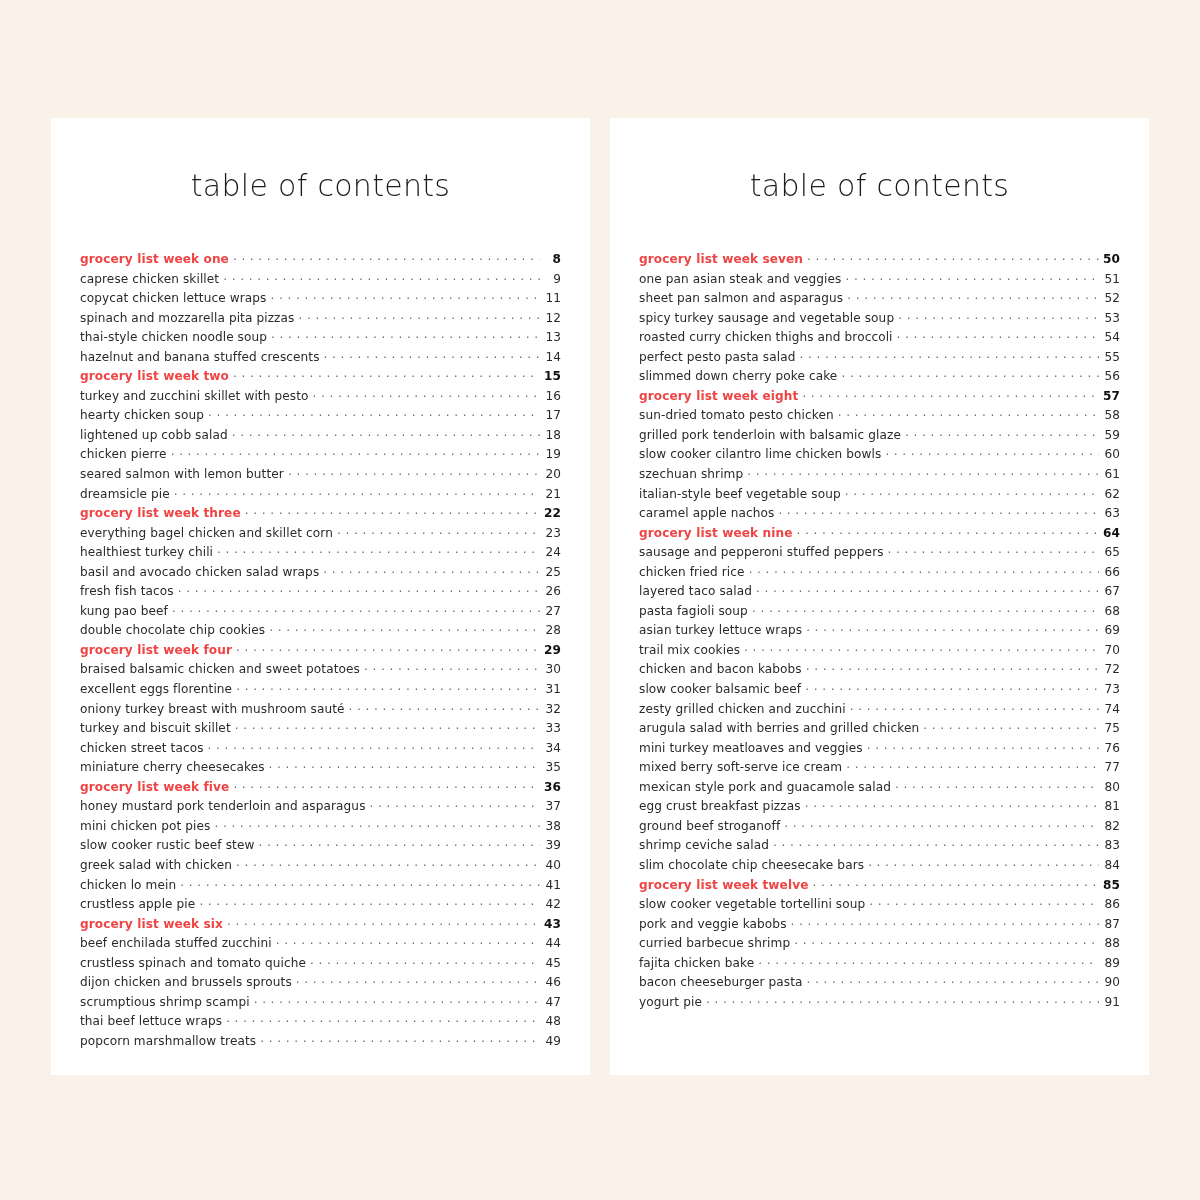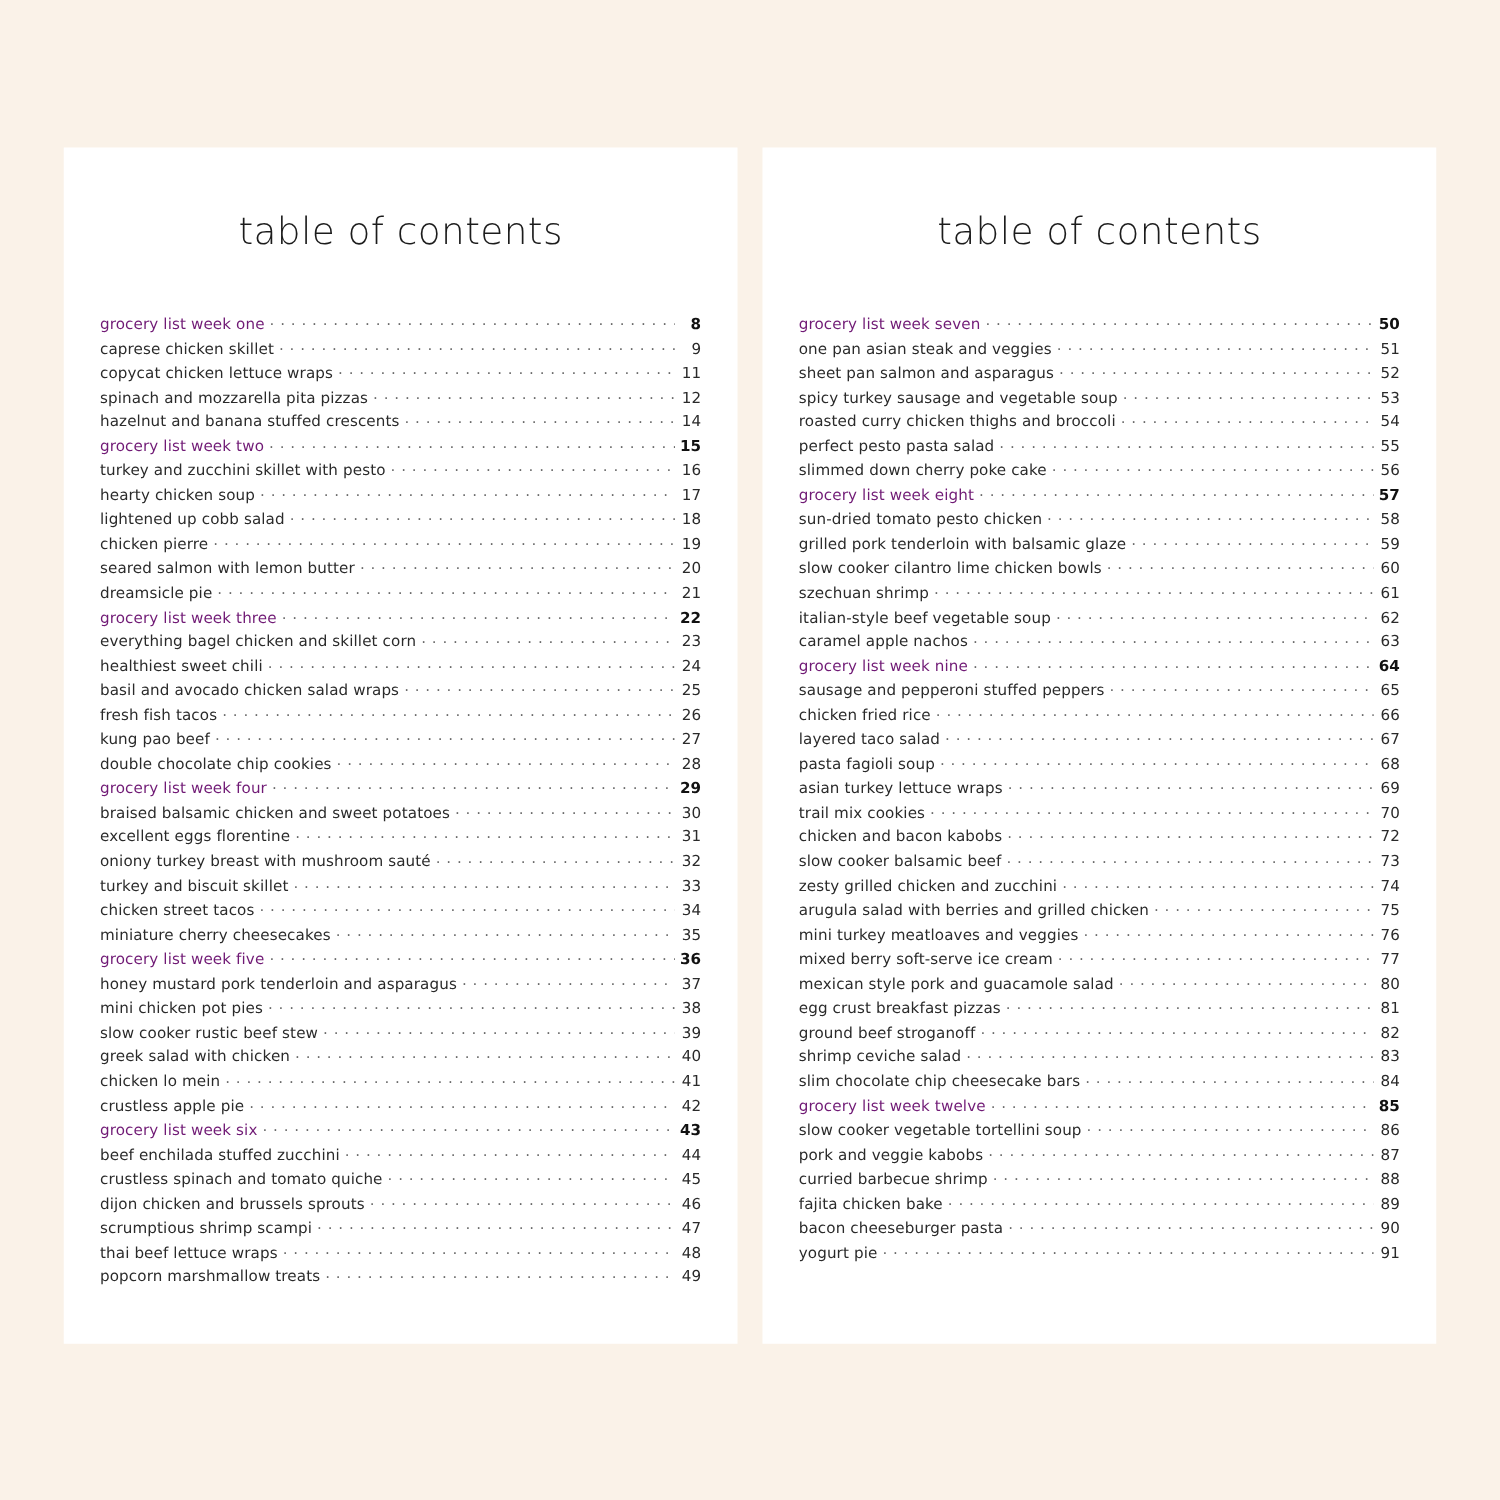--- a/index.html
+++ b/index.html
@@ -48,22 +48,22 @@
   .toc-row {
     display: flex;
     align-items: baseline;
     font-family: "DejaVu Sans", sans-serif;
     font-size: 12.1px;
     line-height: 18.55px;
     color: #2a2a2a;
     white-space: nowrap;
   }
   .toc-row.is-heading .toc-label {
-    font-weight: 400;
-    color: #701a75;
+    font-weight: 700;
+    color: #ef4444;
   }
 
   .toc-label {
     flex: 0 0 auto;
     letter-spacing: 0.1px;
   }
 
   .toc-leader {
     flex: 1 1 auto;
     overflow: hidden;
@@ -116,20 +116,25 @@
           <span class="toc-label">copycat chicken lettuce wraps</span>
           <span class="toc-leader"></span>
           <span class="toc-page">11</span>
         </div>
         <div class="toc-row">
           <span class="toc-label">spinach and mozzarella pita pizzas</span>
           <span class="toc-leader"></span>
           <span class="toc-page">12</span>
         </div>
         <div class="toc-row">
+          <span class="toc-label">thai-style chicken noodle soup</span>
+          <span class="toc-leader"></span>
+          <span class="toc-page">13</span>
+        </div>
+        <div class="toc-row">
           <span class="toc-label">hazelnut and banana stuffed crescents</span>
           <span class="toc-leader"></span>
           <span class="toc-page">14</span>
         </div>
         <div class="toc-row is-heading">
           <span class="toc-label">grocery list week two</span>
           <span class="toc-leader"></span>
           <span class="toc-page">15</span>
         </div>
         <div class="toc-row">
@@ -166,21 +171,21 @@
           <span class="toc-label">grocery list week three</span>
           <span class="toc-leader"></span>
           <span class="toc-page">22</span>
         </div>
         <div class="toc-row">
           <span class="toc-label">everything bagel chicken and skillet corn</span>
           <span class="toc-leader"></span>
           <span class="toc-page">23</span>
         </div>
         <div class="toc-row">
-          <span class="toc-label">healthiest sweet chili</span>
+          <span class="toc-label">healthiest turkey chili</span>
           <span class="toc-leader"></span>
           <span class="toc-page">24</span>
         </div>
         <div class="toc-row">
           <span class="toc-label">basil and avocado chicken salad wraps</span>
           <span class="toc-leader"></span>
           <span class="toc-page">25</span>
         </div>
         <div class="toc-row">
           <span class="toc-label">fresh fish tacos</span>

